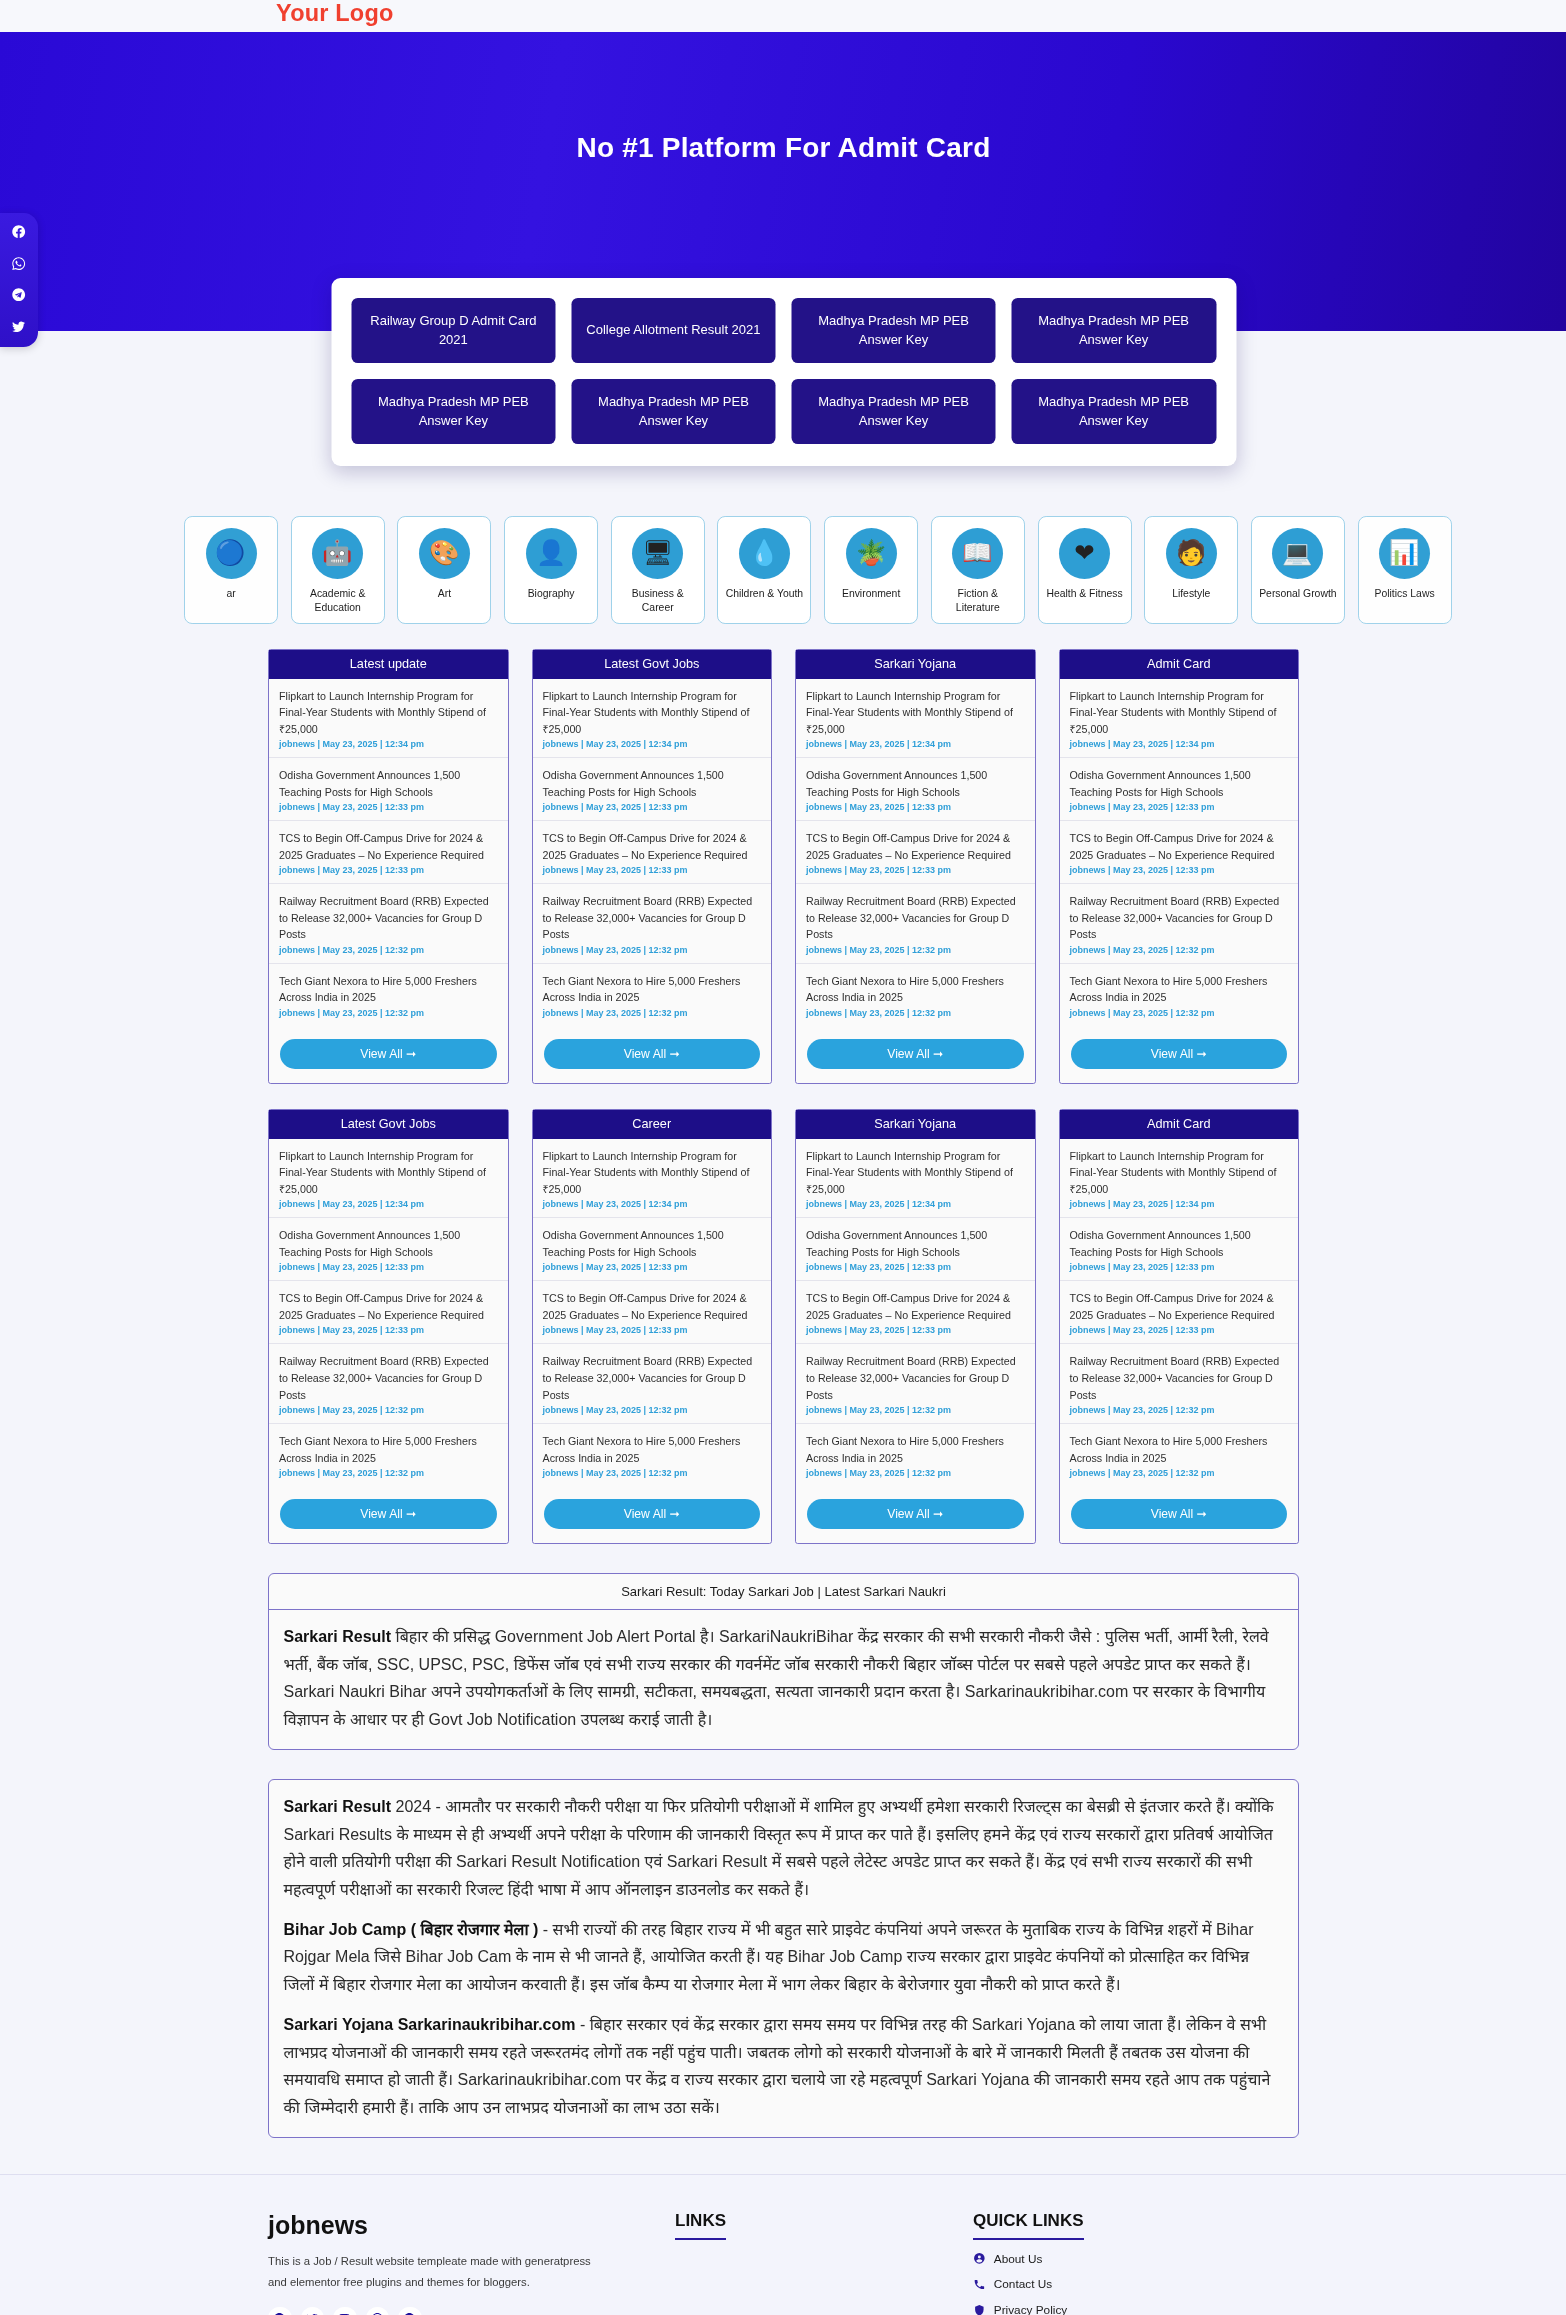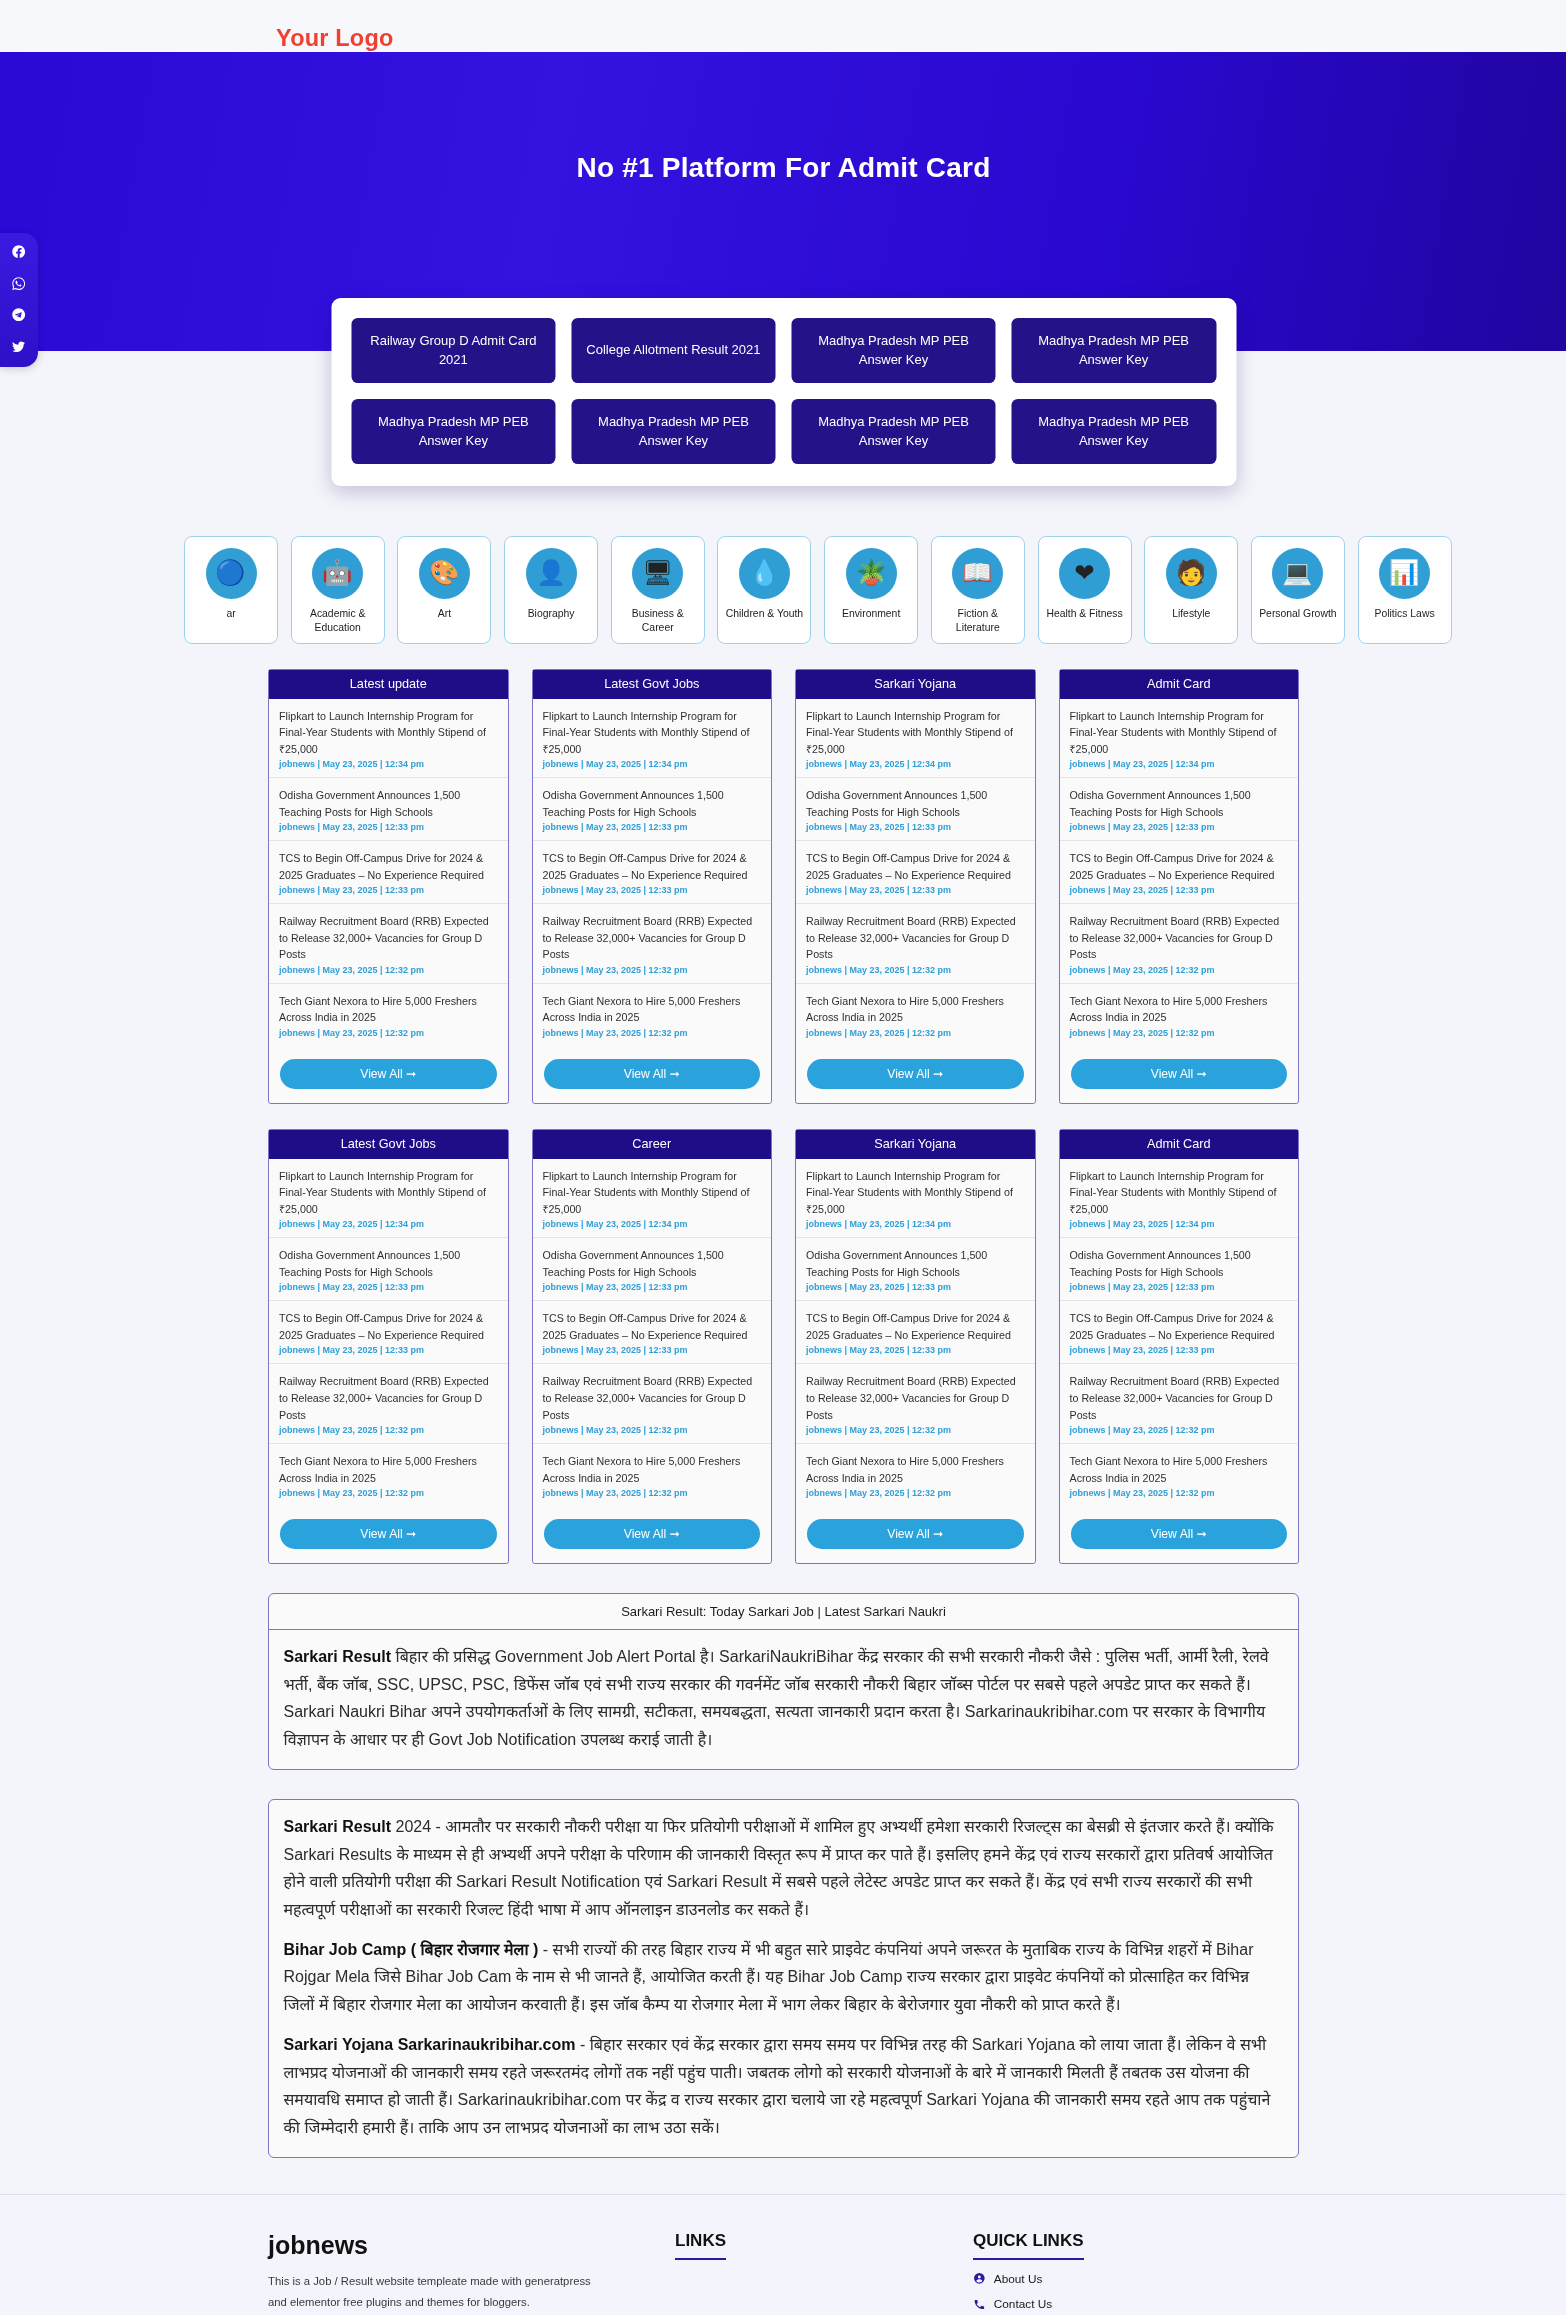--- a/index.html
+++ b/index.html
@@ -6,24 +6,24 @@
   html, body {
     width: 1567px;
     background: #f4f5fb;
     font-family: "Liberation Sans", sans-serif;
     color: #222;
   }
   body { position: relative; overflow-x: hidden; }
 
   
   .topbar {
-    height: 52px;
+    height: 32px;
     background: #f7f8fc;
     display: flex;
-    align-items: flex-end;
+    align-items: flex-start;
     padding-left: 276px;
   }
   .logo {
     color: #f0402f;
     font-size: 23.5px;
     font-weight: bold;
     letter-spacing: 0.2px;
   }
 
   

